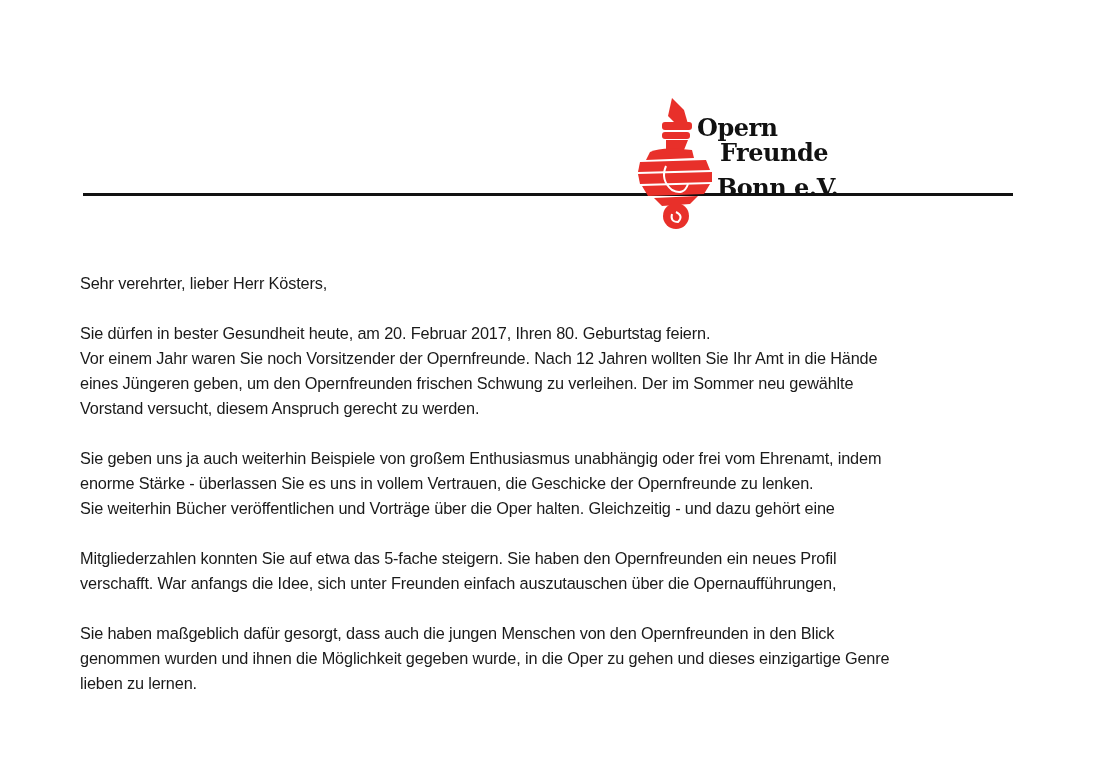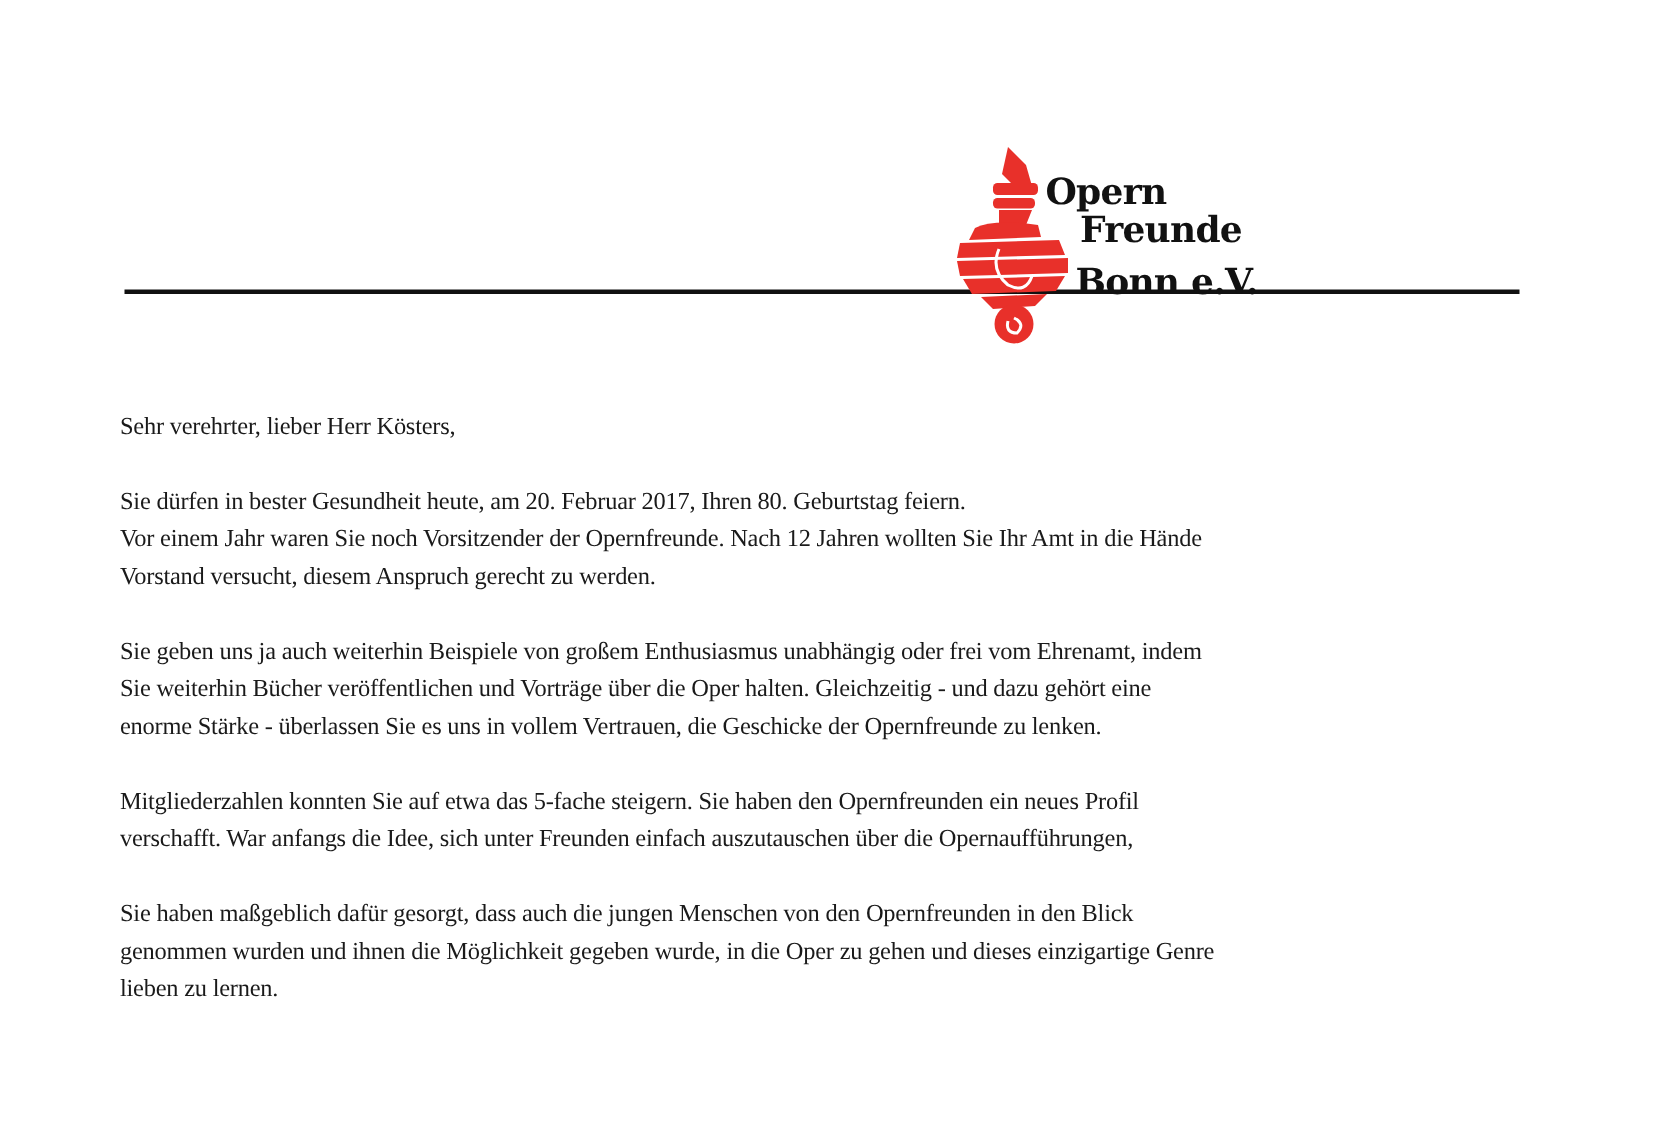--- a/index.html
+++ b/index.html
@@ -54,21 +54,20 @@
     position: absolute;
     left: 80px;
     top: 271px;
     width: 980px;
     font-size: 16.3px;
     line-height: 25px;
     letter-spacing: -0.15px;
   }
   .letter-body p {
     margin: 0 0 25px 0;
-    font-family: Liberation Serif, serif;
   }
   .line {
     display: block;
     white-space: nowrap;
   }
 </style>
 </head>
 <body>
 
 <div class="letterhead">
@@ -107,27 +106,28 @@
 </div>
 
 <div class="letter-body">
   <p>
     <span class="line">Sehr verehrter, lieber Herr Kösters,</span>
   </p>
 
   <p>
     <span class="line">Sie dürfen in bester Gesundheit heute, am 20. Februar 2017, Ihren 80. Geburtstag feiern.</span>
     <span class="line">Vor einem Jahr waren Sie noch Vorsitzender der Opernfreunde. Nach 12 Jahren wollten Sie Ihr Amt in die Hände</span>
+    <span class="line">eines Jüngeren geben, um den Opernfreunden frischen Schwung zu verleihen. Der im Sommer neu gewählte</span>
     <span class="line">Vorstand versucht, diesem Anspruch gerecht zu werden.</span>
   </p>
 
   <p>
     <span class="line">Sie geben uns ja auch weiterhin Beispiele von großem Enthusiasmus unabhängig oder frei vom Ehrenamt, indem</span>
+    <span class="line">enorme Stärke - überlassen Sie es uns in vollem Vertrauen, die Geschicke der Opernfreunde zu lenken.</span>
     <span class="line">Sie weiterhin Bücher veröffentlichen und Vorträge über die Oper halten. Gleichzeitig - und dazu gehört eine</span>
-    <span class="line">enorme Stärke - überlassen Sie es uns in vollem Vertrauen, die Geschicke der Opernfreunde zu lenken.</span>
   </p>
 
   <p>
     <span class="line">Mitgliederzahlen konnten Sie auf etwa das 5-fache steigern. Sie haben den Opernfreunden ein neues Profil</span>
     <span class="line">verschafft. War anfangs die Idee, sich unter Freunden einfach auszutauschen über die Opernaufführungen,</span>
   </p>
 
   <p>
     <span class="line">Sie haben maßgeblich dafür gesorgt, dass auch die jungen Menschen von den Opernfreunden in den Blick</span>
     <span class="line">genommen wurden und ihnen die Möglichkeit gegeben wurde, in die Oper zu gehen und dieses einzigartige Genre</span>

